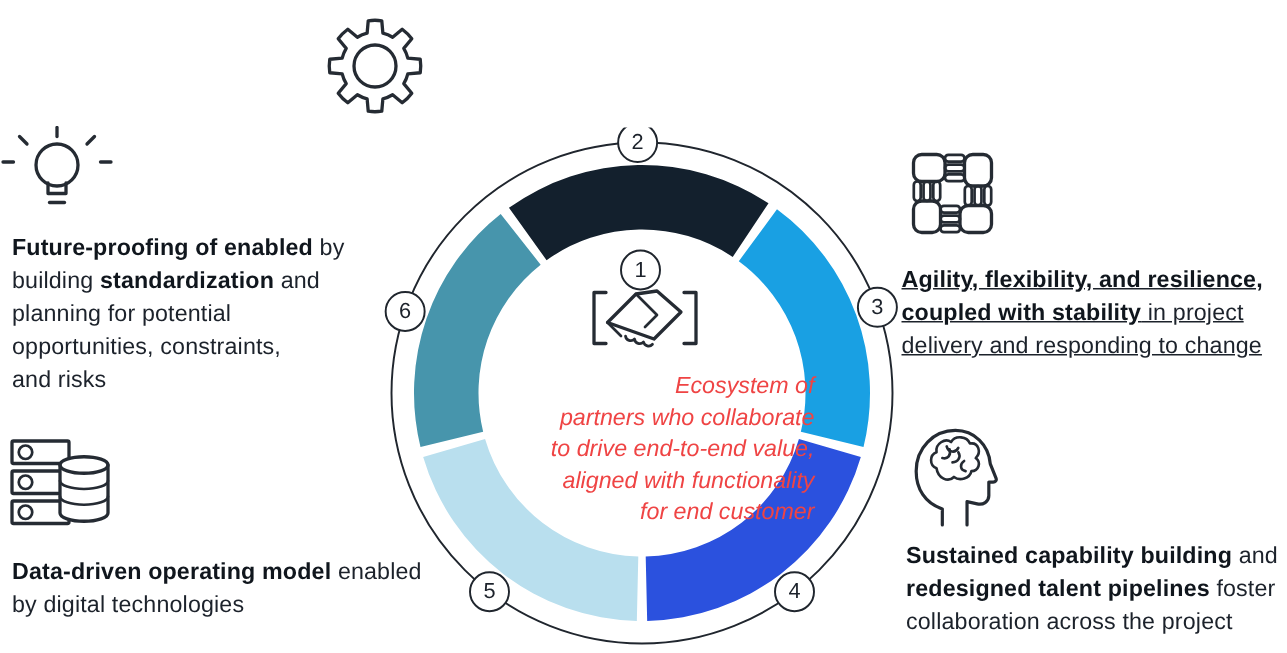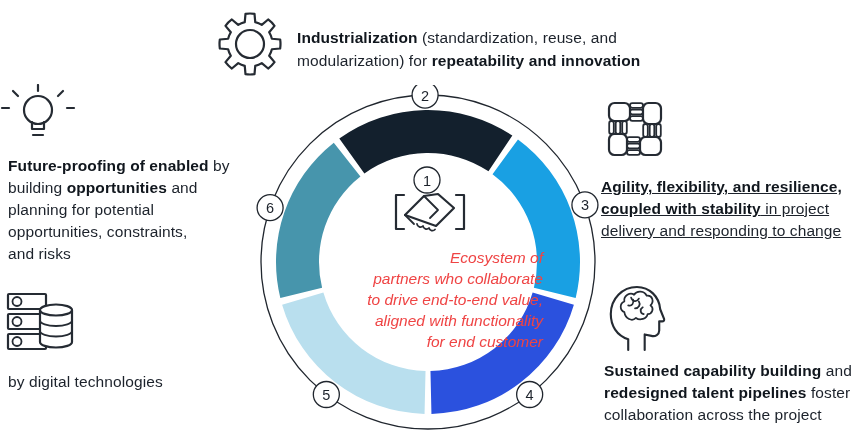--- a/index.html
+++ b/index.html
@@ -38,40 +38,36 @@
 <body>
 
 <div class="canvas">
 
   <div class="icon" id="gear-icon">
     <svg viewBox="0 0 72 72">
       <path id="gear-path" d="M30.75,14.12L31.49,5.84A30.5,30.5 0 0 1 40.51,5.84L41.25,14.12A22.5,22.5 0 0 1 47.76,16.82L47.76,16.82L54.14,11.48A30.5,30.5 0 0 1 60.52,17.86L55.18,24.24A22.5,22.5 0 0 1 57.88,30.75L57.88,30.75L66.16,31.49A30.5,30.5 0 0 1 66.16,40.51L57.88,41.25A22.5,22.5 0 0 1 55.18,47.76L55.18,47.76L60.52,54.14A30.5,30.5 0 0 1 54.14,60.52L47.76,55.18A22.5,22.5 0 0 1 41.25,57.88L41.25,57.88L40.51,66.16A30.5,30.5 0 0 1 31.49,66.16L30.75,57.88A22.5,22.5 0 0 1 24.24,55.18L24.24,55.18L17.86,60.52A30.5,30.5 0 0 1 11.48,54.14L16.82,47.76A22.5,22.5 0 0 1 14.12,41.25L14.12,41.25L5.84,40.51A30.5,30.5 0 0 1 5.84,31.49L14.12,30.75A22.5,22.5 0 0 1 16.82,24.24L16.82,24.24L11.48,17.86A30.5,30.5 0 0 1 17.86,11.48L24.24,16.82A22.5,22.5 0 0 1 30.75,14.12Z"></path>
       <circle cx="36" cy="36" r="14"></circle>
     </svg>
   </div>
-  <div class="callout" id="top-callout">
-      <div class="tline"><b>Industrialization</b><span> (standardization, reuse, and</span></div>
-      <div class="tline"><span>modularization) for </span><b>repeatability and innovation</b></div>
-    </div>
 
   <div class="icon" id="bulb-icon">
     <svg viewBox="0 0 76 68">
       <circle cx="38" cy="26" r="14"></circle>
       <path d="M32,38 v7 h12 v-7"></path>
       <path d="M33,51 h10"></path>
       <path d="M38,1 V7"></path>
       <path d="M13,7 L18,12"></path>
       <path d="M63,7 L58,12"></path>
       <path d="M2,24 H9"></path>
       <path d="M74,24 H67"></path>
     </svg>
   </div>
   <div class="callout" id="callout-future">
       <div class="tline"><b>Future-proofing of enabled</b><span> by</span></div>
-      <div class="tline"><span>building </span><b>opportunities</b><span> and</span></div>
+      <div class="tline"><span>building </span><b>standardization</b><span> and</span></div>
       <div class="tline"><span>planning for potential</span></div>
       <div class="tline"><span>opportunities, constraints,</span></div>
       <div class="tline"><span>and risks</span></div>
     </div>
 
   <div class="icon" id="server-icon">
     <svg viewBox="0 0 70 64">
       <rect x="2" y="2" width="38" height="15" rx="1"></rect>
       <circle cx="11" cy="9.5" r="4.5" class="thin"></circle>
       <rect x="2" y="22" width="38" height="15" rx="1"></rect>
@@ -79,20 +75,21 @@
       <rect x="2" y="42" width="38" height="15" rx="1"></rect>
       <circle cx="11" cy="49.5" r="4.5" class="thin"></circle>
       <path class="mask" d="M34,18 A16,5.5 0 0 1 66,18 V50 A16,5.5 0 0 1 34,50 Z"></path>
       <ellipse cx="50" cy="18" rx="16" ry="5.5"></ellipse>
       <path d="M34,18 V50 A16,5.5 0 0 0 66,50 V18"></path>
       <path d="M34,28.5 A16,5.5 0 0 0 66,28.5" class="thin"></path>
       <path d="M34,39 A16,5.5 0 0 0 66,39" class="thin"></path>
     </svg>
   </div>
   <div class="callout" id="callout-data">
+      <div class="tline"><b>Data-driven operating model</b><span> enabled</span></div>
       <div class="tline"><span>by digital technologies</span></div>
     </div>
 
   <div class="icon" id="hands-icon">
     <svg viewBox="0 0 70 70">
       <defs>
         <g id="hand-shape">
           <rect x="9" y="9" width="21" height="18" rx="5.5"></rect>
           <rect x="30" y="9.2" width="13" height="4.6" rx="2.3" class="thin"></rect>
           <rect x="30" y="15.7" width="13" height="4.6" rx="2.3" class="thin"></rect>

